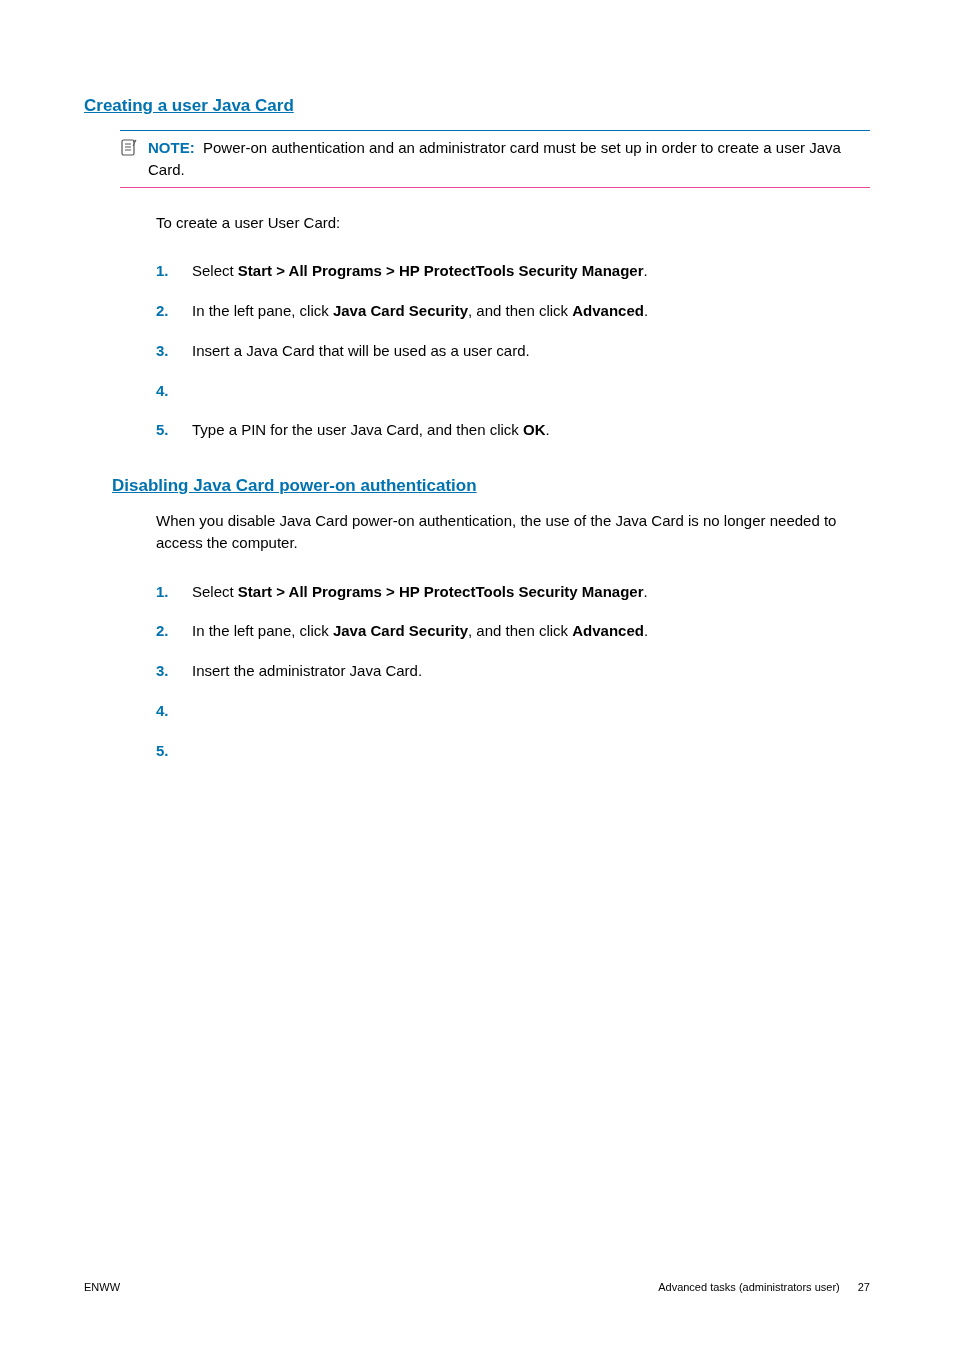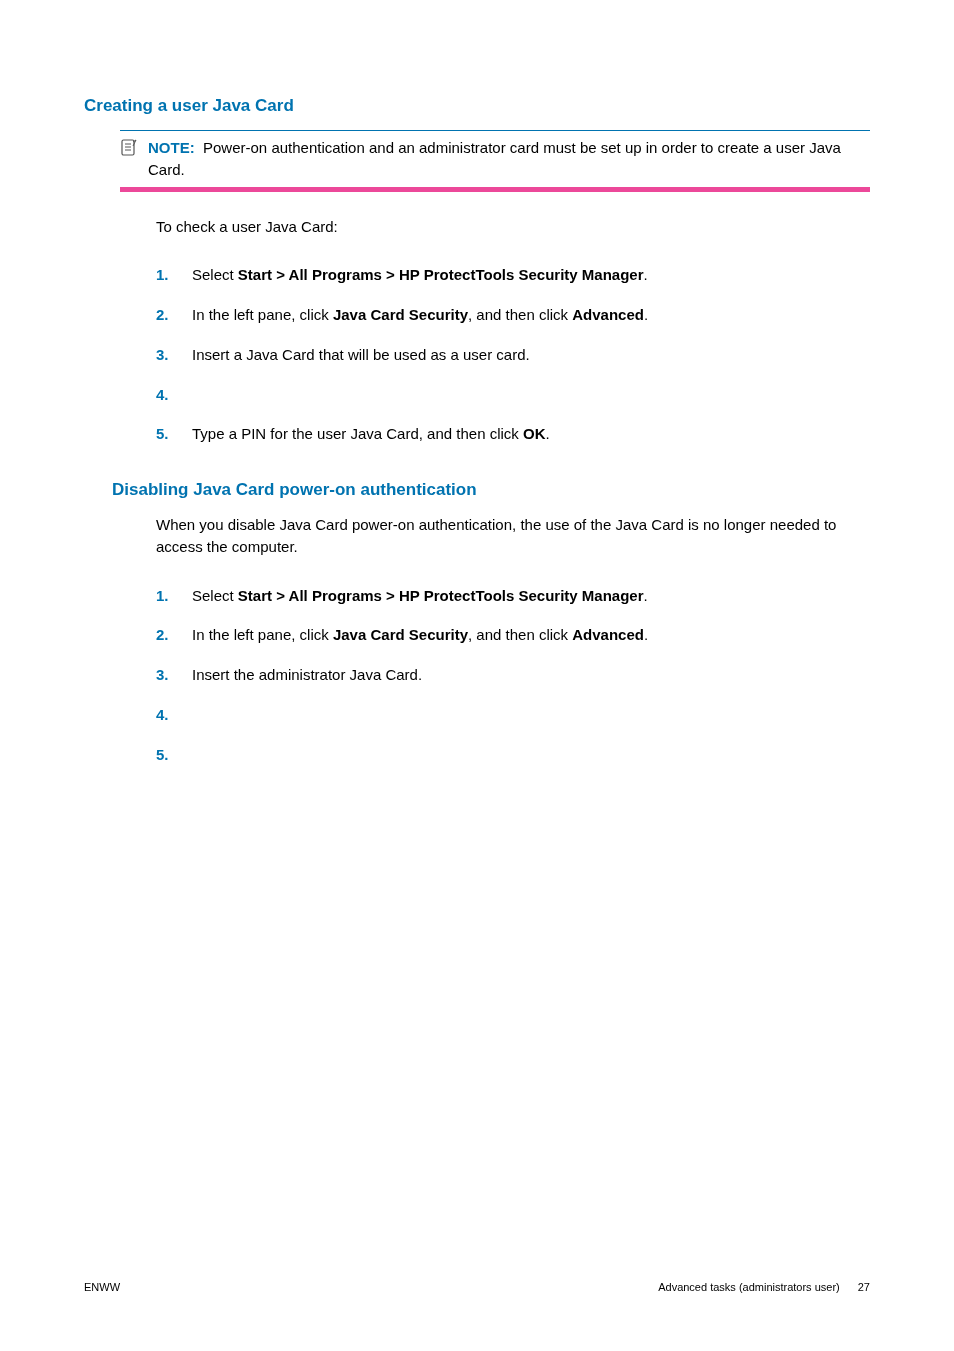--- a/index.html
+++ b/index.html
@@ -13,25 +13,26 @@
       background: #fff;
       position: relative;
       padding: 96px 84px 0 84px;
     }
     .section-heading {
       color: #0073b0;
       font-weight: bold;
       font-size: 17px;
       margin-bottom: 14px;
       margin-top: 0;
+      text-decoration: underline;
     }
     .note-block {
       margin-left: 36px;
       border-top: 1px solid #0073b0;
-      border-bottom: 5px solid #ec4899;
+      border-bottom: 1px solid #ec4899;
       padding: 6px 0 6px 0;
       display: flex;
       align-items: flex-start;
       line-height: 1.45;
     }
     .note-icon {
       flex: 0 0 auto;
       margin-right: 10px;
       margin-top: 2px;
     }
@@ -91,21 +92,21 @@
       <line x1="5" y1="8" x2="11" y2="8" stroke="#555" stroke-width="1"></line>
       <line x1="5" y1="11" x2="11" y2="11" stroke="#555" stroke-width="1"></line>
       <path d="M 13 3 L 16 1 L 13 7" fill="none" stroke="#555" stroke-width="1"></path>
     </svg>
   </span>
   <div class="note-text">
     <span class="note-label">NOTE:</span>&nbsp;&nbsp;<span>Power-on authentication and an administrator card must be set up in order to create a user Java Card.</span>
   </div>
 </div>
 
-<p class="body-text">To check a user Java Card:</p>
+<p class="body-text">To create a user User Card:</p>
 
 <ol class="steps">
   <li>
     <span class="step-num">1.</span>
     <span class="step-text"><span>Select </span><span class="bold">Start &gt; All Programs &gt; HP ProtectTools Security Manager</span><span>.</span></span>
   </li>
   <li>
     <span class="step-num">2.</span>
     <span class="step-text"><span>In the left pane, click </span><span class="bold">Java Card Security</span><span>, and then click </span><span class="bold">Advanced</span><span>.</span></span>
   </li>

